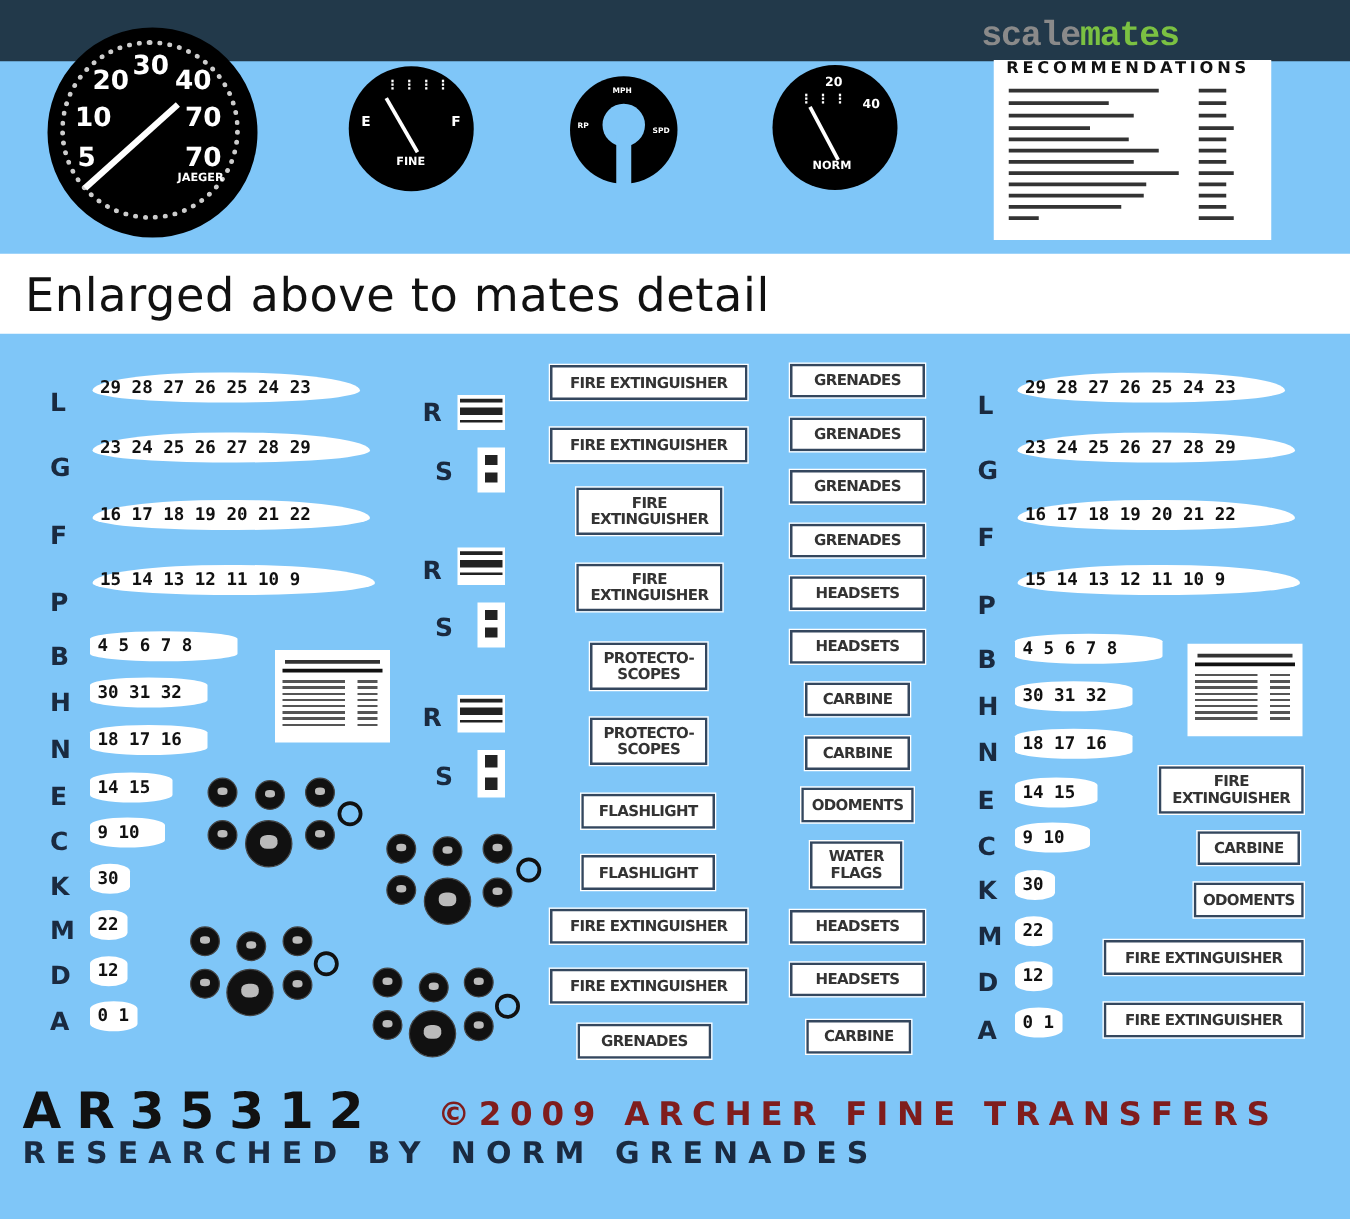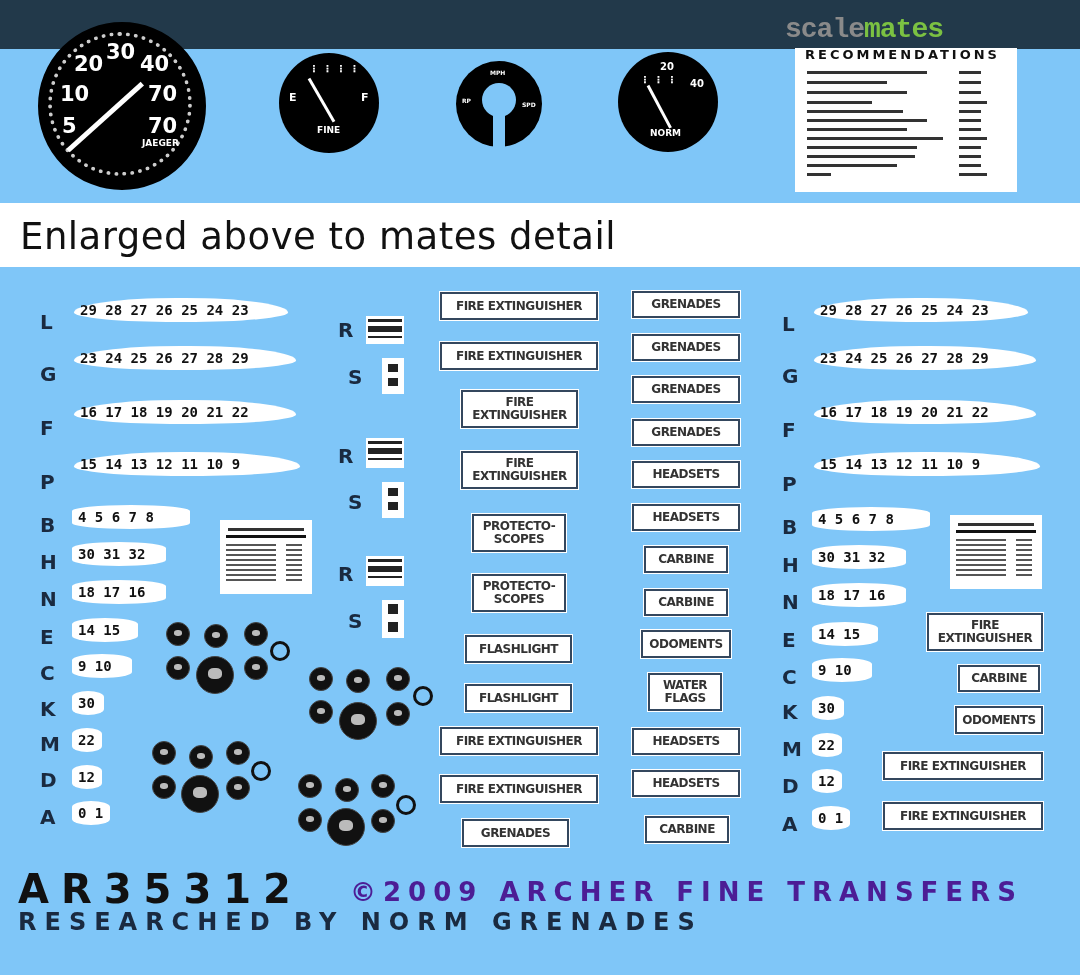--- a/index.html
+++ b/index.html
@@ -20,21 +20,21 @@
   .numstrip{position:absolute;background:#fff;height:24px;font-size:14px;font-weight:bold;color:#111;font-family:"DejaVu Sans Mono",monospace;white-space:nowrap;line-height:24px;padding:0 6px;box-sizing:border-box;border-radius:50% / 6px;}
   .arc{border-radius:48% 48% 48% 48% / 60% 60% 40% 40%;}
   .tag{position:absolute;background:#fff;border:2px solid #34475e;outline:1px solid #fff;font-size:12px;font-weight:bold;color:#333;text-align:center;font-family:"DejaVu Sans",sans-serif;letter-spacing:-0.5px;box-sizing:border-box;display:flex;align-items:center;justify-content:center;line-height:13px;}
   .mini{position:absolute;border-radius:50%;background:#111;border:1px solid #444;}
   .mini::after{content:"";position:absolute;left:30%;top:30%;width:40%;height:30%;background:#bbb;border-radius:40%;}
   .ring{position:absolute;border-radius:50%;border:3px solid #111;background:transparent;}
   .rs{position:absolute;background:#fff;}
   .rs .bar{position:absolute;left:2px;right:2px;height:3px;background:#222;}
   .smallrec{position:absolute;background:#fff;}
   .footer1{position:absolute;left:18px;top:866px;font-size:40px;font-weight:bold;color:#111;letter-spacing:12px;font-family:"DejaVu Sans",sans-serif;}
-  .footer1b{position:absolute;left:350px;top:877px;font-size:26px;font-weight:bold;color:#4c1d95;letter-spacing:7px;font-family:"DejaVu Sans",sans-serif;}
+  .footer1b{position:absolute;left:350px;top:877px;font-size:26px;font-weight:bold;color:#7f1d1d;letter-spacing:7px;font-family:"DejaVu Sans",sans-serif;}
   .footer2{position:absolute;left:18px;top:908px;font-size:24px;font-weight:bold;color:#1a2a40;letter-spacing:8px;font-family:"DejaVu Sans",sans-serif;}
 </style>
 </head>
 <body>
 
 <div class="topbar"></div>
 <div class="logo"><span class="a">scale</span><span class="b">mates</span></div>
 
 <div class="gauge" style="left:38px;top:22px;width:164px;height:164px;border:2px solid #000;">
   <div style="position:absolute;left:8px;top:8px;width:144px;height:144px;border-radius:50%;border:4px dotted #ccc;box-sizing:border-box;"></div>

